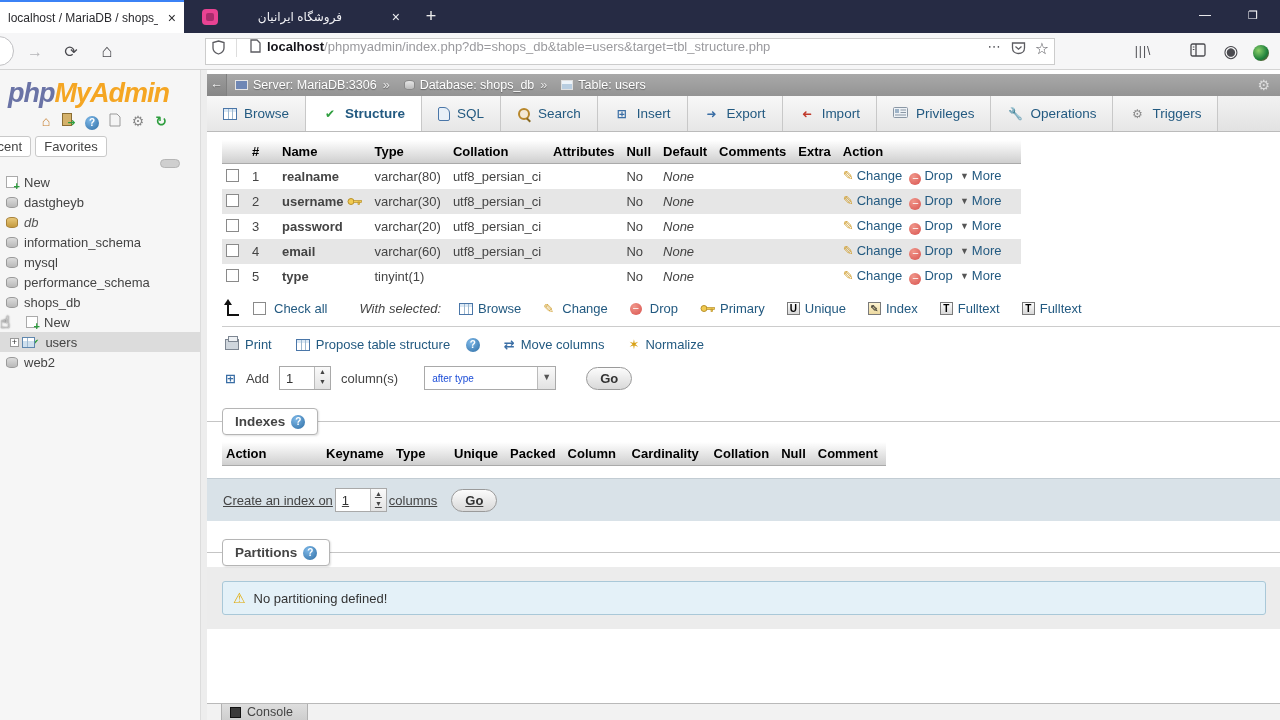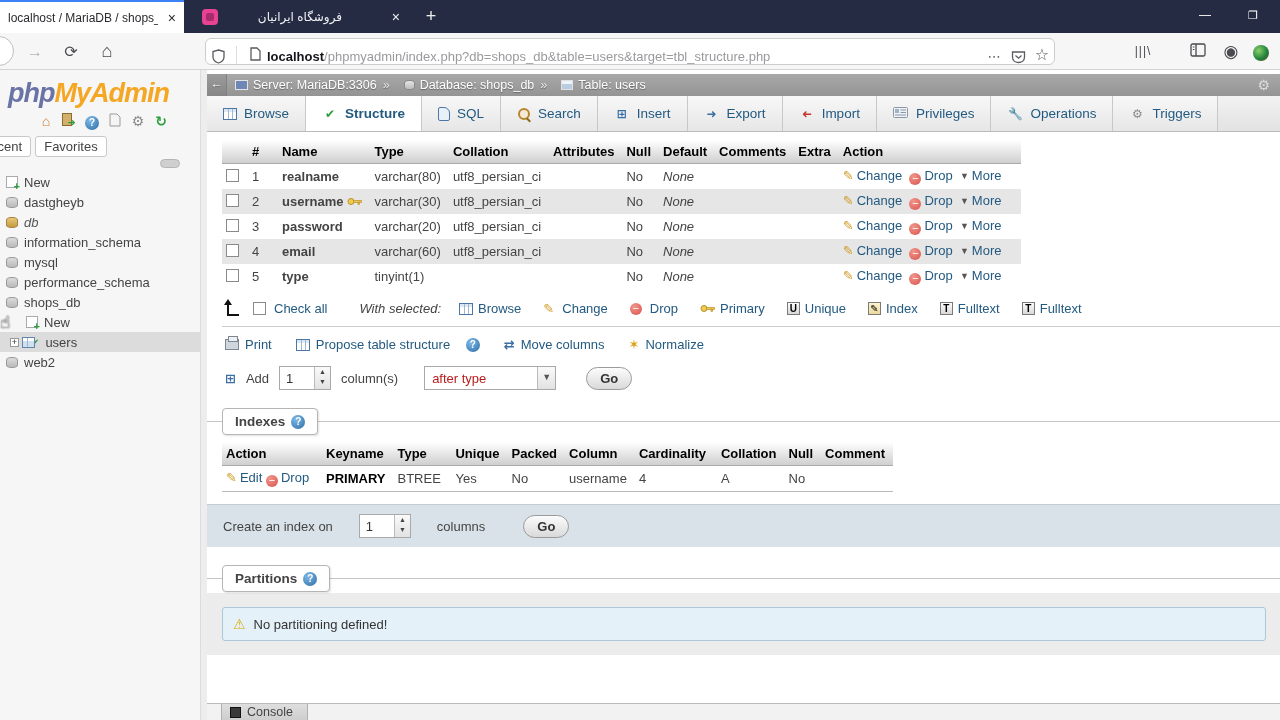--- a/index.html
+++ b/index.html
@@ -13,21 +13,21 @@
   .tab-close { margin-left:10px; color:inherit; font-size:14px; line-height:1; cursor:pointer; }
   .favicon-pink { width:16px; height:16px; border-radius:4px; background:#e84393; display:inline-block; position:relative; }
   .favicon-pink:after { content:""; position:absolute; left:4px; top:4px; width:8px; height:8px; border-radius:2px; background:#a82c6d; }
   .newtab-btn { position:absolute; top:4px; left:418px; width:26px; height:26px; color:#eee; font-size:18px; text-align:center; line-height:25px; cursor:pointer; }
   .winctl { position:absolute; top:0; height:33px; width:46px; color:#fff; text-align:center; line-height:30px; font-size:12px; cursor:pointer; }
 
   #navbar { position:absolute; top:33px; left:0; width:1280px; height:37px; background:#f6f6f7; border-bottom:1px solid #d4d4d4; }
   .nav-icon { position:absolute; top:6px; width:26px; height:26px; text-align:center; line-height:25px; font-size:16px; color:#4a4a4f; cursor:pointer; }
   .nav-icon.disabled { color:#b5b5b8; }
   #back-circle { position:absolute; top:3px; left:-16px; width:30px; height:30px; border:1px solid #c0c0c3; border-radius:50%; background:#fff; }
-  #urlbar { position:absolute; top:5px; left:205px; width:850px; height:27px; background:#fff; border:1px solid #ccc; border-radius:6px; display:flex; align-items:flex-end; }
+  #urlbar { position:absolute; top:5px; left:205px; width:850px; height:27px; background:#fff; border:1px solid #ccc; border-radius:0; display:flex; align-items:flex-start; }
   .urlbar-sep { width:1px; height:18px; background:#ddd; margin:0 6px; }
   #url-text { font-size:13px; color:#9a9a9e; white-space:nowrap; overflow:hidden; flex:1; }
   #url-text b { color:#15141a; font-weight:bold; }
   .urlbar-icon { width:24px; text-align:center; color:#5b5b60; font-size:13px; flex:0 0 auto; cursor:pointer; }
   .shield-svg, .pocket-svg { display:inline-block; vertical-align:middle; }
 
   
   #page { position:absolute; top:70px; left:0; width:1280px; height:650px; background:#fff; }
 
   
@@ -107,28 +107,28 @@
   #toolrow a.lnk { display:inline-flex; align-items:center; gap:6px; }
   .helpcircle { display:inline-block; width:14px; height:14px; border-radius:50%; background:radial-gradient(circle at 35% 30%, #7db8e8, #2e6da4); color:#fff; font-size:10px; font-weight:bold; line-height:14px; text-align:center; }
   .printer { display:inline-block; width:14px; height:11px; background:#cfd6dd; border:1px solid #7d8692; position:relative; }
   .printer:before { content:""; position:absolute; left:2px; top:-4px; width:8px; height:4px; background:#eef1f4; border:1px solid #7d8692; }
 
   #addrow { display:flex; align-items:center; gap:10px; margin:14px 0 0 18px; }
   .spinner { display:inline-flex; border:1px solid #a9a9a9; background:#fff; height:24px; align-items:center; }
   .spinner .val { width:34px; padding-left:6px; font-size:13px; color:#333; }
   .spinner .arrows { width:16px; height:22px; border-left:1px solid #bbb; display:flex; flex-direction:column; font-size:7px; line-height:10px; color:#444; text-align:center; cursor:pointer; background:linear-gradient(#fafafa,#e2e2e2); }
   .selectbox { display:inline-flex; border:1px solid #a9a9a9; background:#fff; height:24px; width:132px; align-items:center; justify-content:space-between; cursor:pointer; }
-  .selectbox .sval { padding-left:7px; font-size:13px; color:#b91c1c; }
+  .selectbox .sval { padding-left:7px; font-size:10px; color:#1d4ed8; }
   .selectbox .sarrow { width:18px; height:22px; border-left:1px solid #bbb; background:linear-gradient(#fafafa,#e2e2e2); text-align:center; line-height:20px; font-size:9px; color:#555; }
   .gobtn { border:1px solid #9a9a9a; border-radius:12px; background:linear-gradient(#fcfcfc,#d9d9d9); padding:3px 13px; font-size:13px; font-weight:bold; color:#333; cursor:pointer; }
 
   fieldset.pmaf { border:none; margin-top:18px; position:relative; }
   .legendbox { position:relative; z-index:2; display:inline-flex; align-items:center; gap:6px; margin-left:15px; background:#fff; border:1px solid #b5b5b5; border-radius:4px; padding:5px 12px; font-weight:bold; color:#444; font-size:13.5px; box-shadow:1px 1px 2px rgba(0,0,0,.12); }
   .fieldtop { border-top:1px solid #c5c5c5; margin-top:-14px; padding-top:20px; }
-  #indexes-footer { margin-top:12px; background:#d9e2e8; border-top:1px solid #c2ccd3; padding:9px 0 9px 8px; display:flex; align-items:center; gap:26px; width:1073px; }
+  #indexes-footer { margin-top:12px; background:#d9e2e8; border-top:1px solid #c2ccd3; padding:9px 0 9px 8px; display:flex; align-items:center; gap:2px; width:1073px;text-decoration:underline; }
   #partitions-body { background:#ececec; padding:14px 0 14px 0; width:1073px; }
   .notice { margin-left:15px; width:1044px; background:#e4f1f8; border:1px solid #a9c8d8; border-radius:3px; padding:8px 10px; color:#333; font-size:13px; display:flex; align-items:center; gap:8px; }
   .warn { color:#e0a800; font-size:14px; }
   #partitions-footer { background:#dde4e9; border-top:1px solid #c6cdd3; width:1073px; height:36px; display:flex; align-items:center; justify-content:flex-end; padding-right:14px; }
   #partition-btn { color:#235a81; }
 
   #console-bar { position:absolute; bottom:0; left:207px; width:1073px; height:17px; border-top:1px solid #b9b9b9; background:#f2f2f2; }
   #console-tab { position:absolute; left:14px; top:0; display:flex; align-items:center; gap:6px; background:linear-gradient(#dedede,#cdcdcd); border:1px solid #b0b0b0; border-top:none; padding:1px 14px 2px 8px; font-size:12.5px; color:#444; cursor:pointer; }
   .console-ic { width:11px; height:11px; background:#3a3a3a; border:1px solid #111; display:inline-block; }
 
@@ -510,32 +510,20 @@
               <th style="width:70px;margin-left:47px;">Keyname</th>
               <th style="width:58px;">Type</th>
               <th style="width:54px;">Unique</th>
               <th style="width:54px;">Packed</th>
               <th style="width:64px;">Column</th>
               <th style="width:82px;">Cardinality</th>
               <th style="width:60px;">Collation</th>
               <th style="width:36px;">Null</th>
               <th style="width:66px;">Comment</th>
             </tr>
-            <tr style="border-bottom:1px solid #bbb;">
-              <td><span class="pencil">✎</span><a class="lnk">Edit</a>&nbsp;<span class="dropico">−</span><a class="lnk">Drop</a></td>
-              <td style="font-weight:bold;color:#000;">PRIMARY</td>
-              <td>BTREE</td>
-              <td>Yes</td>
-              <td>No</td>
-              <td>username</td>
-              <td>4</td>
-              <td>A</td>
-              <td>No</td>
-              <td></td>
-            </tr>
           </tbody>
             </table>
           <div id="indexes-footer">
             <span style="margin-left:8px;">Create an index on</span>
             <span class="spinner">
                 <span class="val">1</span>
                 <span class="arrows">▲<br>▼</span>
               </span>
             <span>columns</span>
             <button class="gobtn" style="margin-left:12px;">Go</button>

